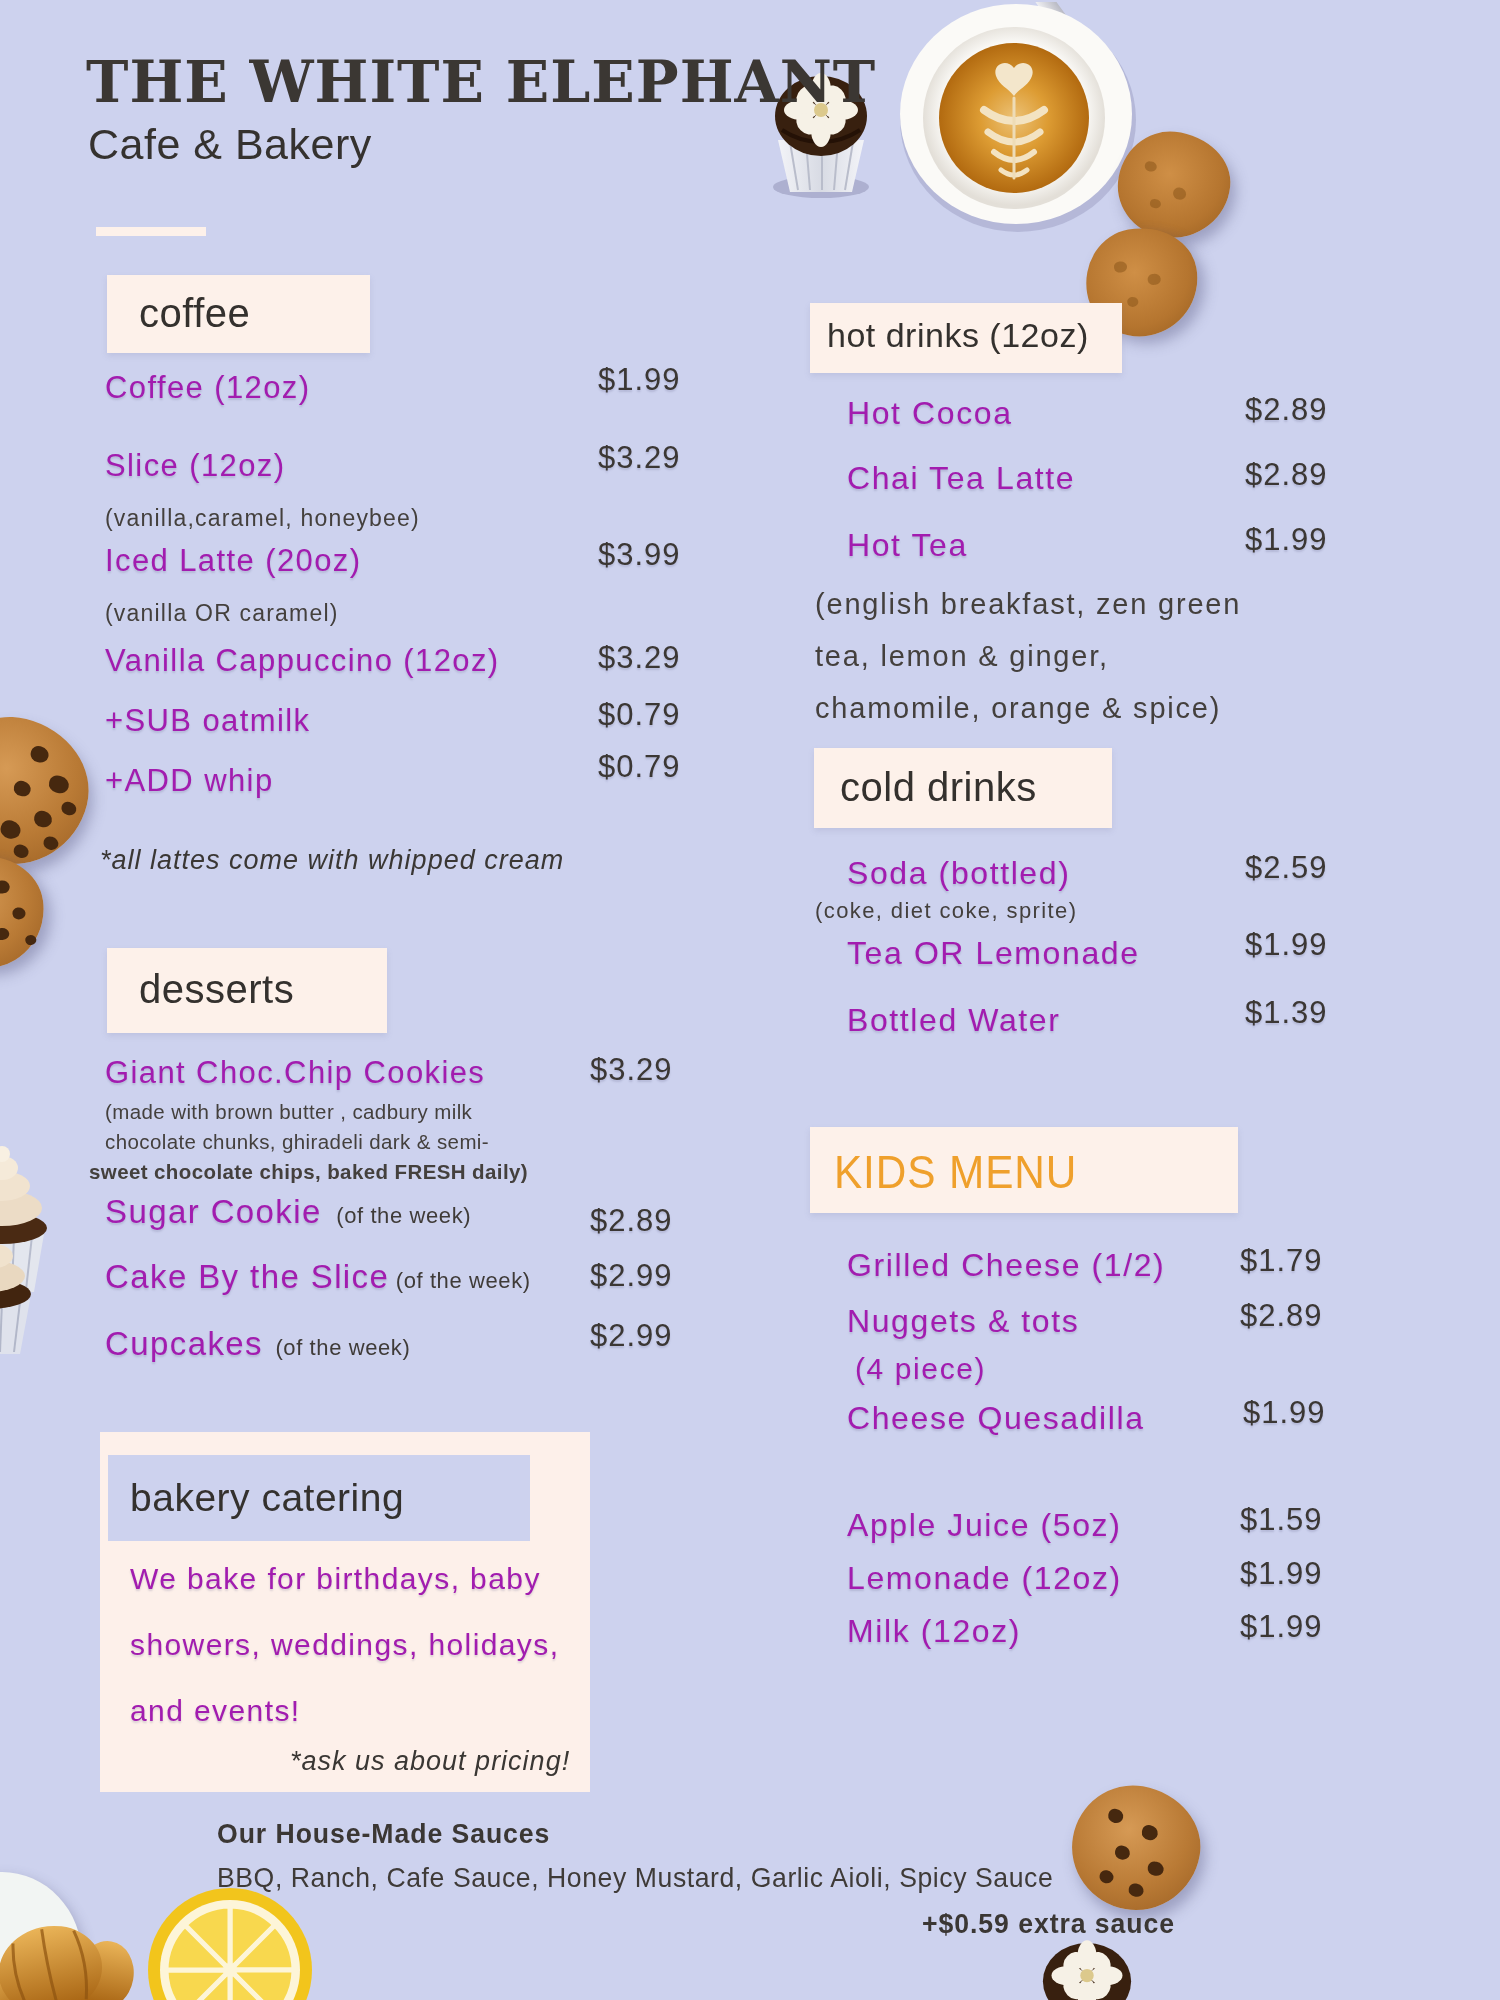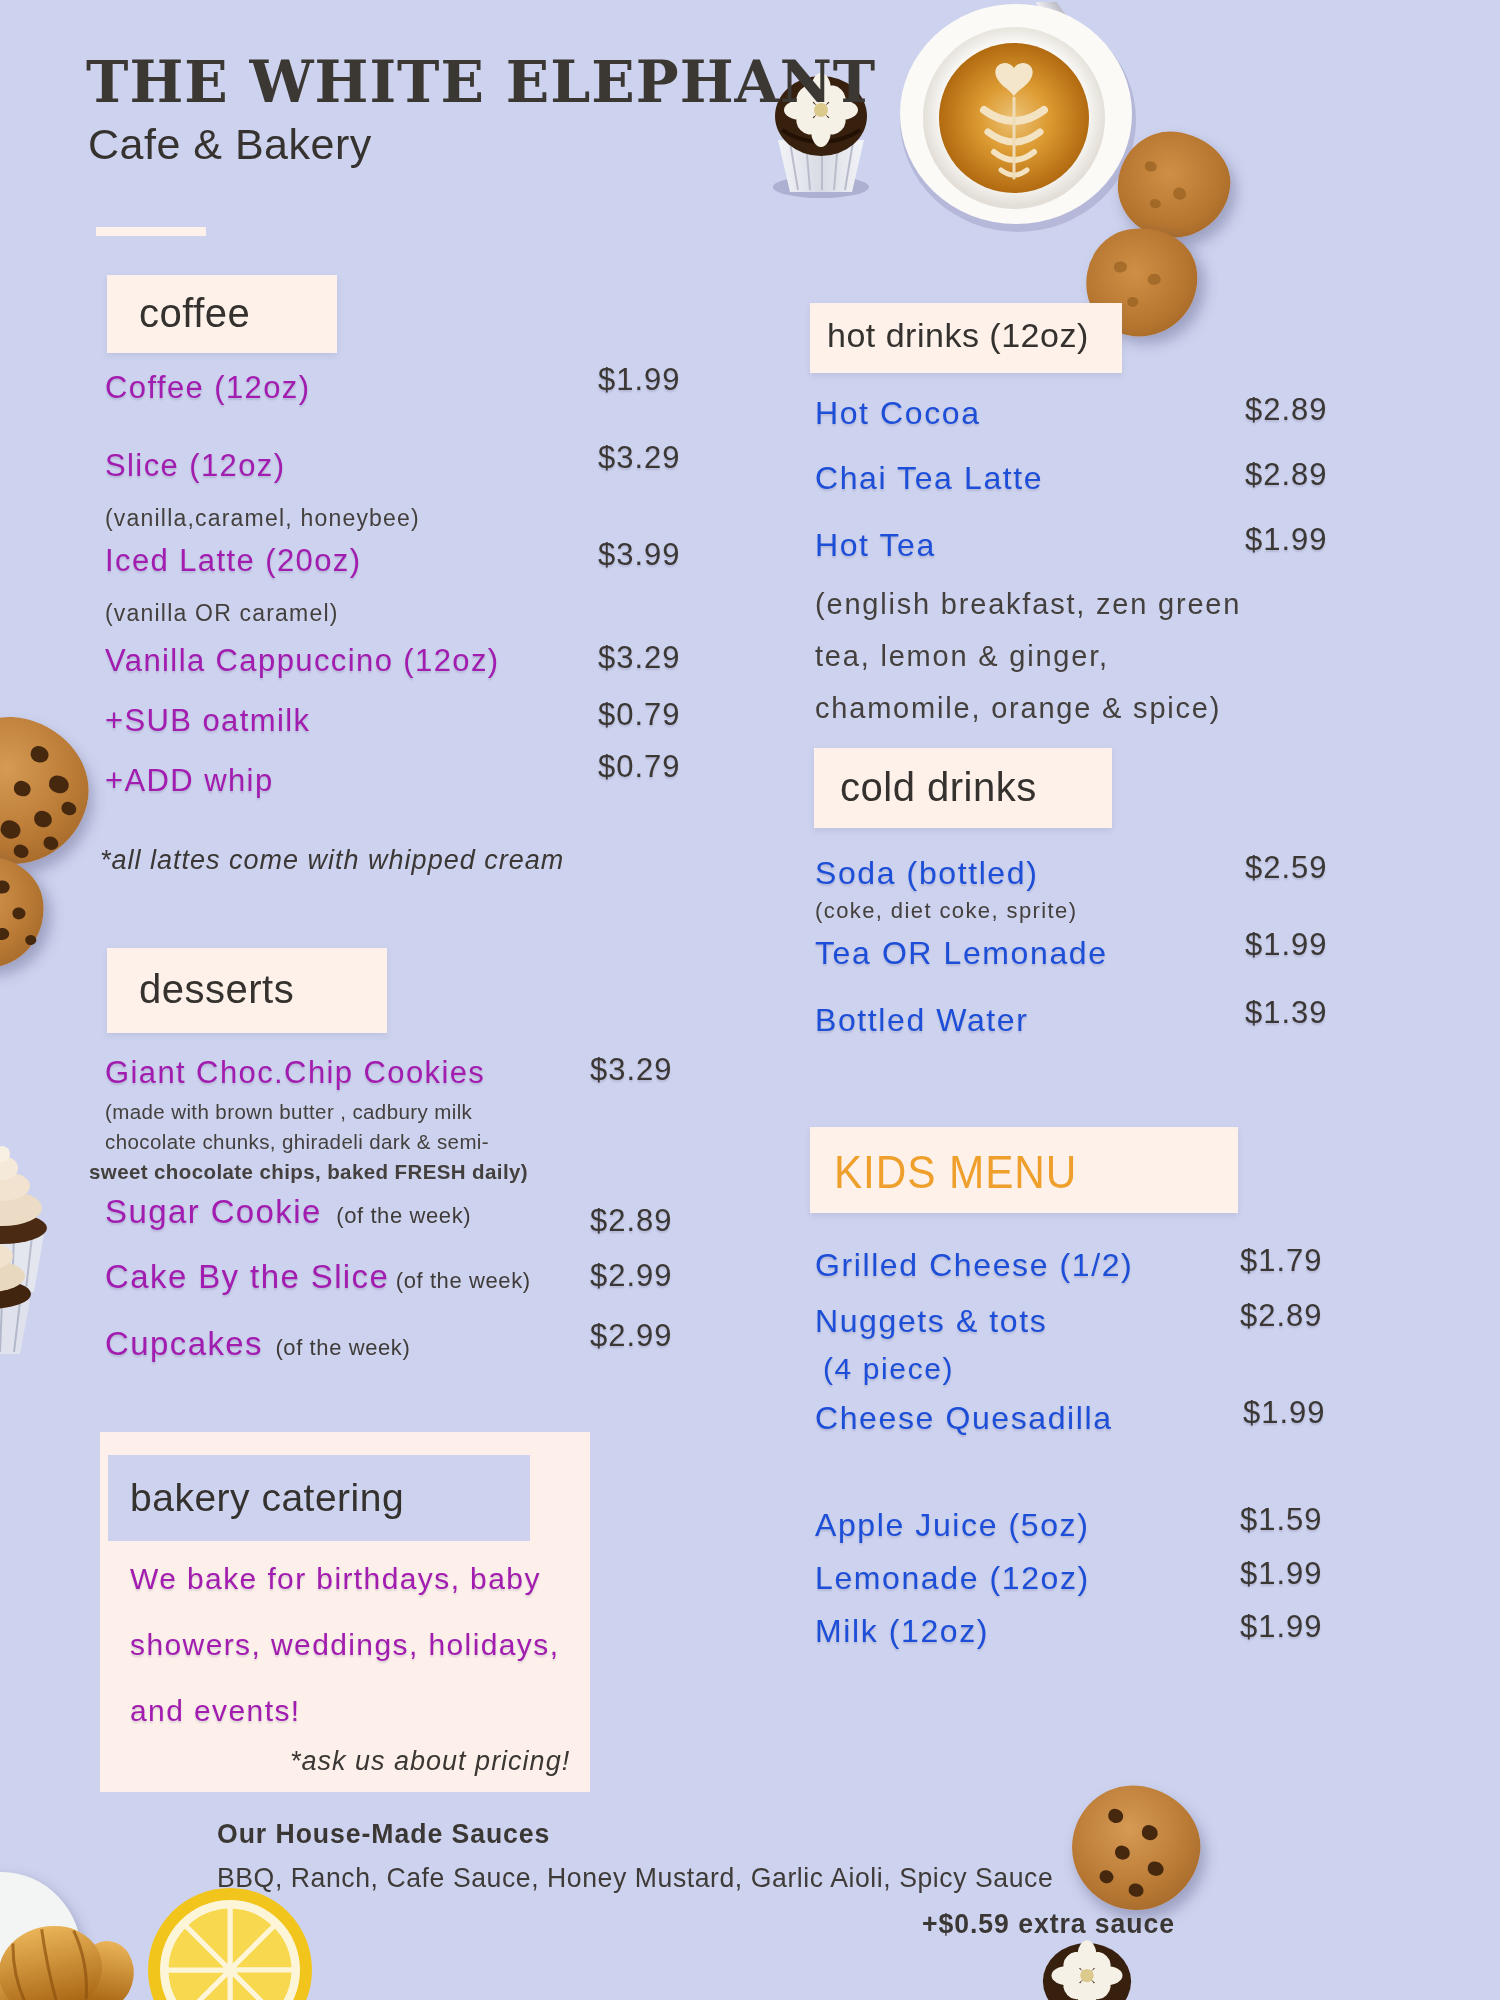--- a/index.html
+++ b/index.html
@@ -5,21 +5,21 @@
   html,body{margin:0;padding:0;}
   #page{
     position:relative;width:1500px;height:2000px;overflow:hidden;
     background:#cdd2ee;
     font-family:"Liberation Sans","DejaVu Sans",sans-serif;
     color:#3f3b38;
   }
   .abs{position:absolute;}
   .nowrap{white-space:nowrap;}
   .item{font-size:31px;letter-spacing:1.4px;color:#a21caf;text-shadow:0 2px 2px rgba(90,90,130,.22);}
-  .item-r{font-size:32px;letter-spacing:1.6px;color:#1d4ed8;text-shadow:0 2px 2px rgba(90,90,130,.22);}
+  .item-r{font-size:32px;letter-spacing:1.6px;color:#a21caf;text-shadow:0 2px 2px rgba(90,90,130,.22);margin-left:32px;}
   .price{font-size:31px;letter-spacing:1px;color:#3b3734;font-weight:500;text-shadow:0 2px 2px rgba(90,90,130,.22);}
   .desc{font-size:23px;letter-spacing:1.2px;color:#44403d;}
   .desc-r{font-size:29px;letter-spacing:1.8px;color:#44403d;line-height:1;}
   .desc-sm{font-size:20.5px;letter-spacing:.4px;color:#44403d;}
   .qual{font-size:22px;letter-spacing:.6px;}
   .hbox{background:#fdf1ea;box-shadow:0 3px 6px rgba(110,110,150,.15);}
   .hdr{font-size:40px;color:#34312e;letter-spacing:.5px;}
   .note{font-style:italic;font-size:27px;letter-spacing:1px;color:#3a3734;}
   .cookie{position:absolute;box-shadow:6px 8px 14px rgba(80,80,120,.38);}
   .cookie i{position:absolute;background:#46280f;border-radius:45% 55% 50% 50%;}
@@ -219,21 +219,21 @@
         <ellipse cx="75" cy="72" rx="12" ry="9" transform="rotate(-45 75 72)"></ellipse>
       </g>
       <circle cx="61" cy="58" r="7" fill="#dcc98c"></circle>
     </svg>
   </div>
 
   <div class="abs nowrap" style="left:86px;top:48px;font-family:'DejaVu Serif','Liberation Serif',serif;font-weight:900;font-size:57px;letter-spacing:1px;color:#3b3733;">THE WHITE ELEPHANT</div>
   <div class="abs nowrap" style="left:88px;top:120px;font-size:43px;letter-spacing:.5px;color:#35322f;">Cafe &amp; Bakery</div>
   <div class="abs" style="left:96px;top:227px;width:110px;height:9px;background:#fdf1ea;"></div>
 
-  <div class="abs hbox" style="left:107px;top:275px;width:230px;height:78px;">
+  <div class="abs hbox" style="left:107px;top:275px;width:263px;height:78px;">
     <div class="hdr" style="padding:16px 0 0 32px;">coffee</div>
   </div>
 
   <div class="abs item nowrap" style="left:105px;top:370px;">Coffee (12oz)</div>
   <div class="abs price" style="left:598px;top:362px;">$1.99</div>
 
   <div class="abs item nowrap" style="left:105px;top:448px;">Slice (12oz)</div>
   <div class="abs price" style="left:598px;top:440px;">$3.29</div>
   <div class="abs desc nowrap" style="left:105px;top:505px;">(vanilla,caramel, honeybee)</div>
 

